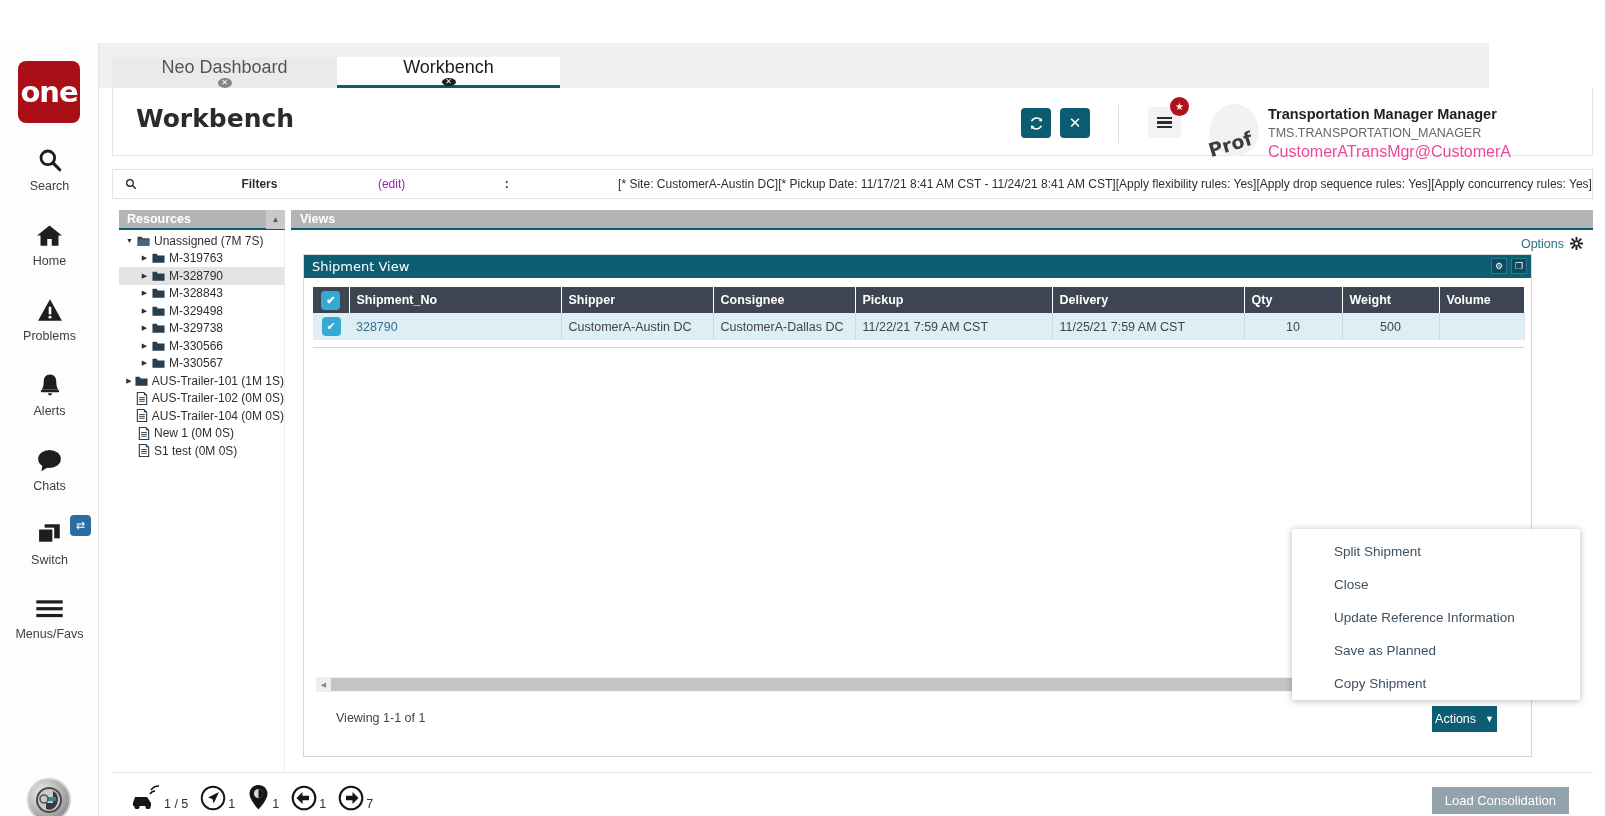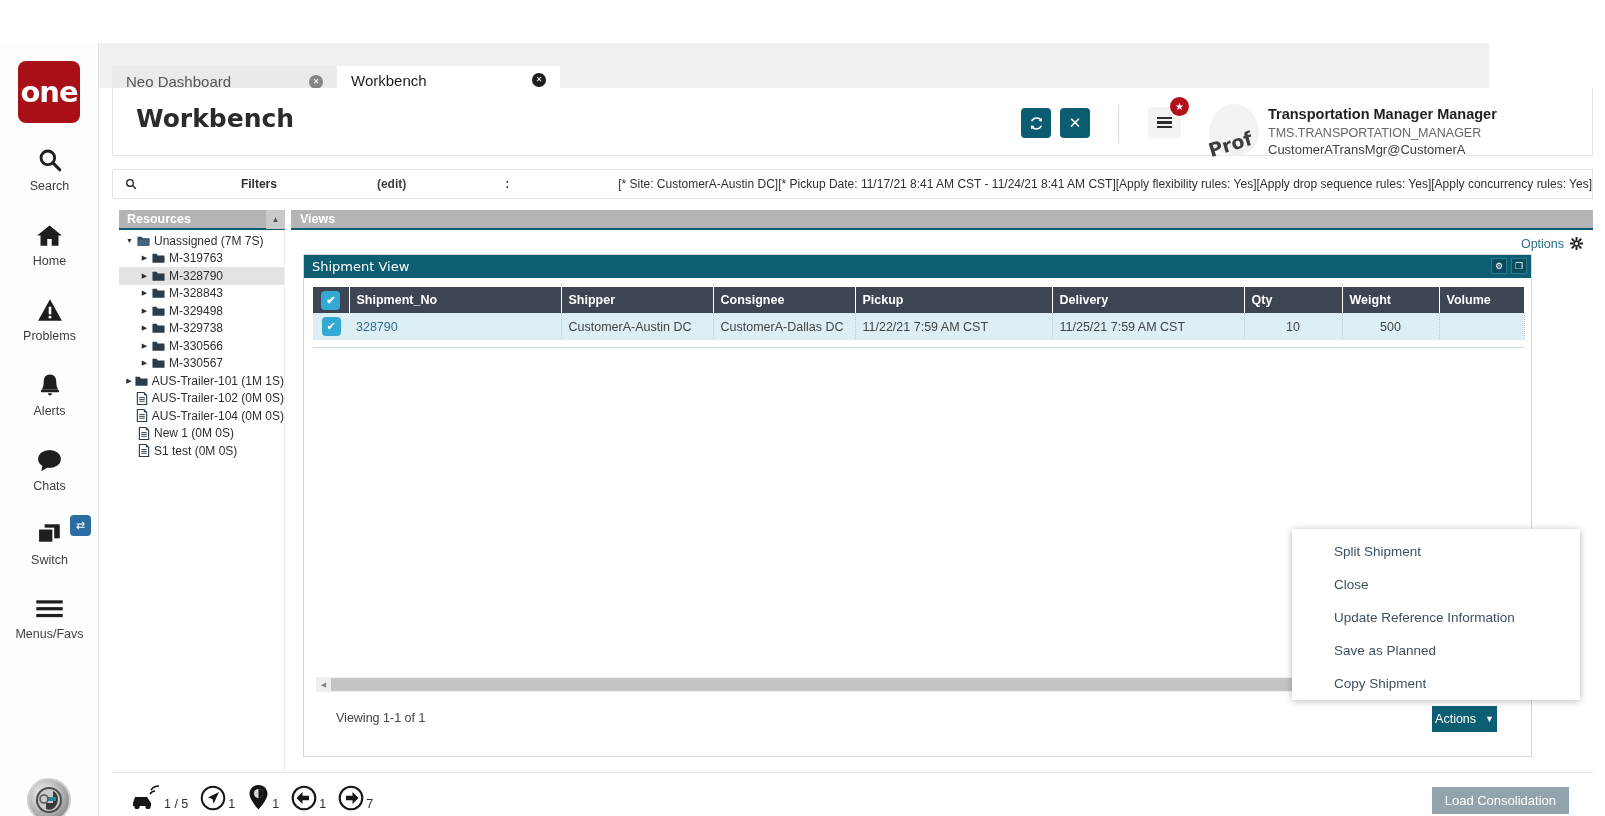--- a/index.html
+++ b/index.html
@@ -42,23 +42,23 @@
     position: absolute; left: 27px; top: 735px; width: 44px; height: 44px;
     border-radius: 50%; background: radial-gradient(circle at 35% 35%, #f2f2f2, #9a9a9a 70%, #5d5d5d);
     border: 2px solid #cfcfcf; display:flex; align-items:center; justify-content:center;
   }
 
   
   .tabstrip {
     position: absolute; left: 99px; top: 0; right: 0; height: 45px; background: #f0f0f0;
   }
   .tab {
-    position: absolute; top: 23px; height: 31px; padding: 0 14px;
-    display: flex; align-items: center; font-size: 15px; color: #444;
-    background: #e9e9e9; cursor: pointer;
+    position: absolute; top: 14px; height: 31px; padding: 0 14px;
+    display: flex; align-items: center; font-size: 18px; color: #444;
+    background: #e9e9e9; cursor: pointer; flex-direction: column;
   }
   .tab.inactive { left: 13px; width: 225px; background: #eaeaea; color: #555; }
   .tab.active {
     left: 238px; width: 223px; background: #fff; color: #1c1c1c;
     border-bottom: 3px solid #0c5c71;
   }
   .tab-label { flex: 1; }
   .tab-close {
     width: 14px; height: 14px; border-radius: 50%;
     display: flex; align-items: center; justify-content: center;
@@ -108,34 +108,34 @@
     position: absolute; left: 4px; top: -3px; width: 50px; height: 52px;
     background: #f2f2f2; border-radius: 50% 50% 48% 52% / 58% 55% 45% 42%;
   }
   .prof-avatar .ptxt {
     position: absolute; left: 3px; top: 26px; transform: rotate(-17deg);
     color: #3d3d3d;
   }
   .prof-info { position: absolute; left: 1155px; top: 17px; }
   .prof-name { font-size: 14.5px; font-weight: 700; color: #1f1f1f; line-height: 1.35; }
   .prof-role { font-size: 12.5px; color: #666; line-height: 1.35; }
-  .prof-mail { font-size: 13px; color: #404040; line-height: 1.35; }
+  .prof-mail { font-size: 16px; color: #ec4899; line-height: 1.35; }
   .prof-caret {
     position: absolute; left: 1490px; top: 28px; font-size: 14px; color: #3e3e3e;
     cursor: pointer;
   }
 
   
   .filters {
     position: absolute; left: 112px; top: 126px; width: 1481px; height: 30px;
     background: #fff; border: 1px solid #e3e3e3; display: flex; align-items: center;
     padding-left: 12px; font-size: 12px; color: #2f2f2f; white-space: nowrap; justify-content: space-between;
   }
   .filters b { font-weight: 700; margin-right: 1px; }
-  .filters a { color: #404040; text-decoration: none; font-weight: 700; cursor: pointer; }
+  .filters a { color: #a21caf; text-decoration: none; font-weight: 400; cursor: pointer; }
   .filters .fval { margin-left: 9px; color: #2f2f2f; }
 
   
   .res-head {
     position: absolute; left: 119px; top: 167px; width: 166px; height: 20px;
     background: #b4b4b4; border-bottom: 2px solid #0c5c71;
     display: flex; align-items: center; padding-left: 8px;
   }
   .res-head-txt { font-size: 12.5px; font-weight: 700; color: #fff; flex: 1; }
   .res-collapse {

